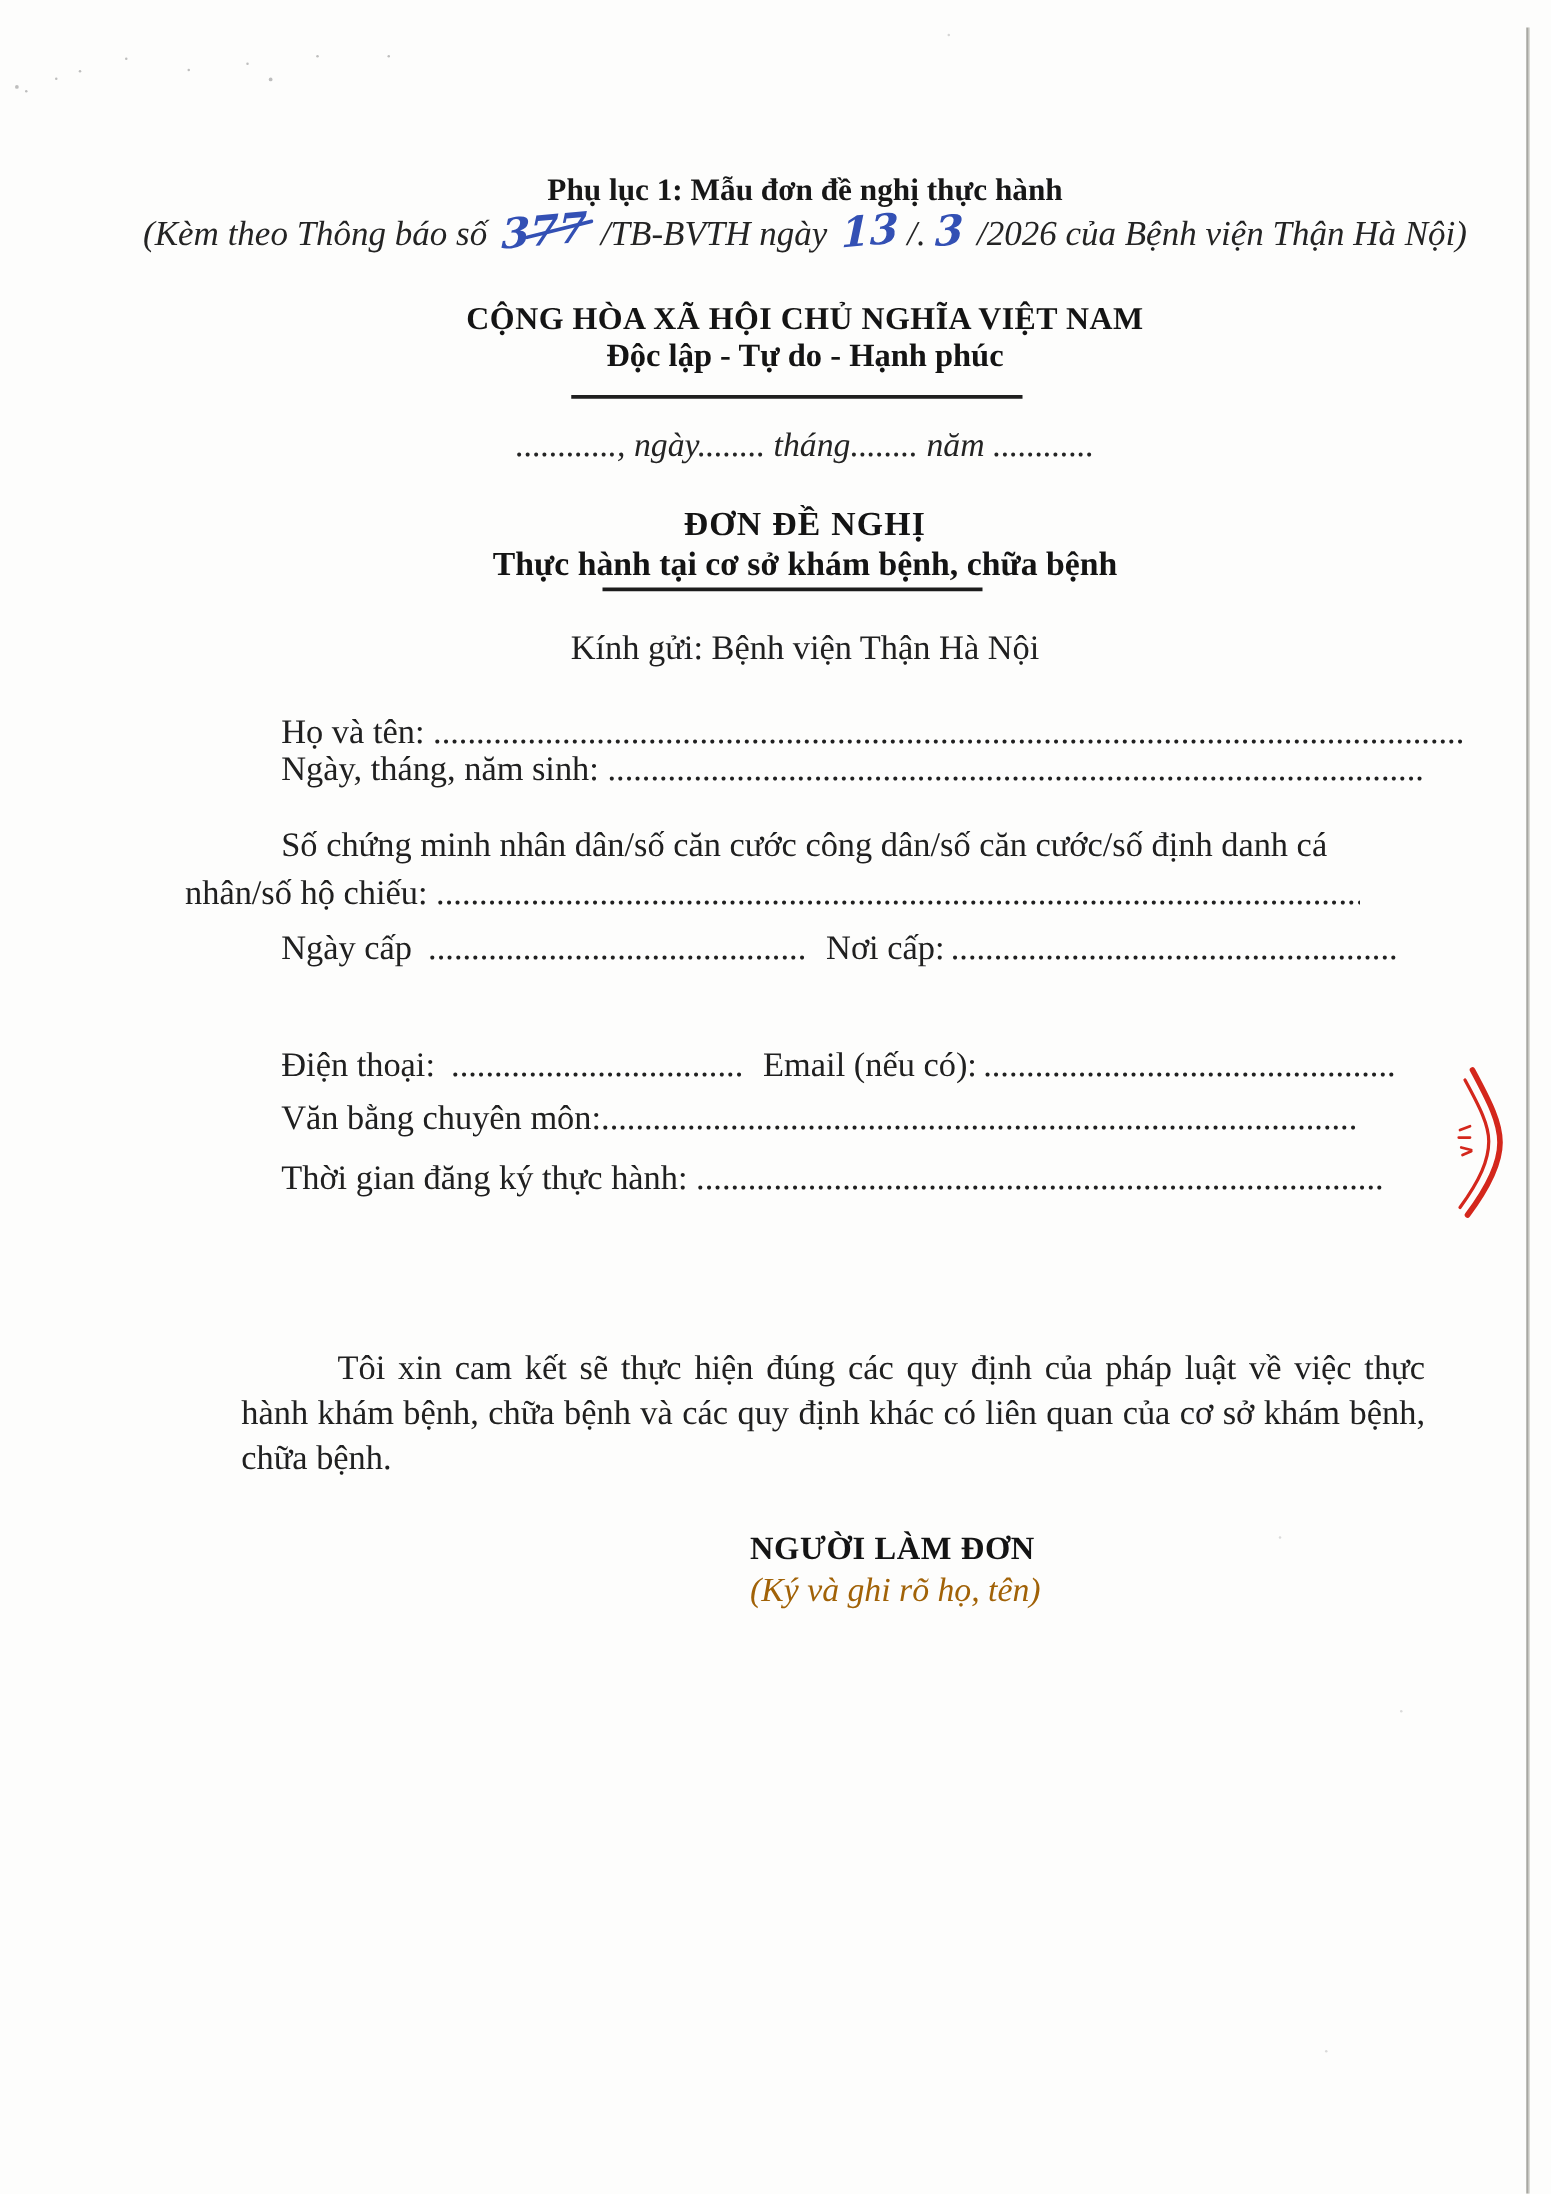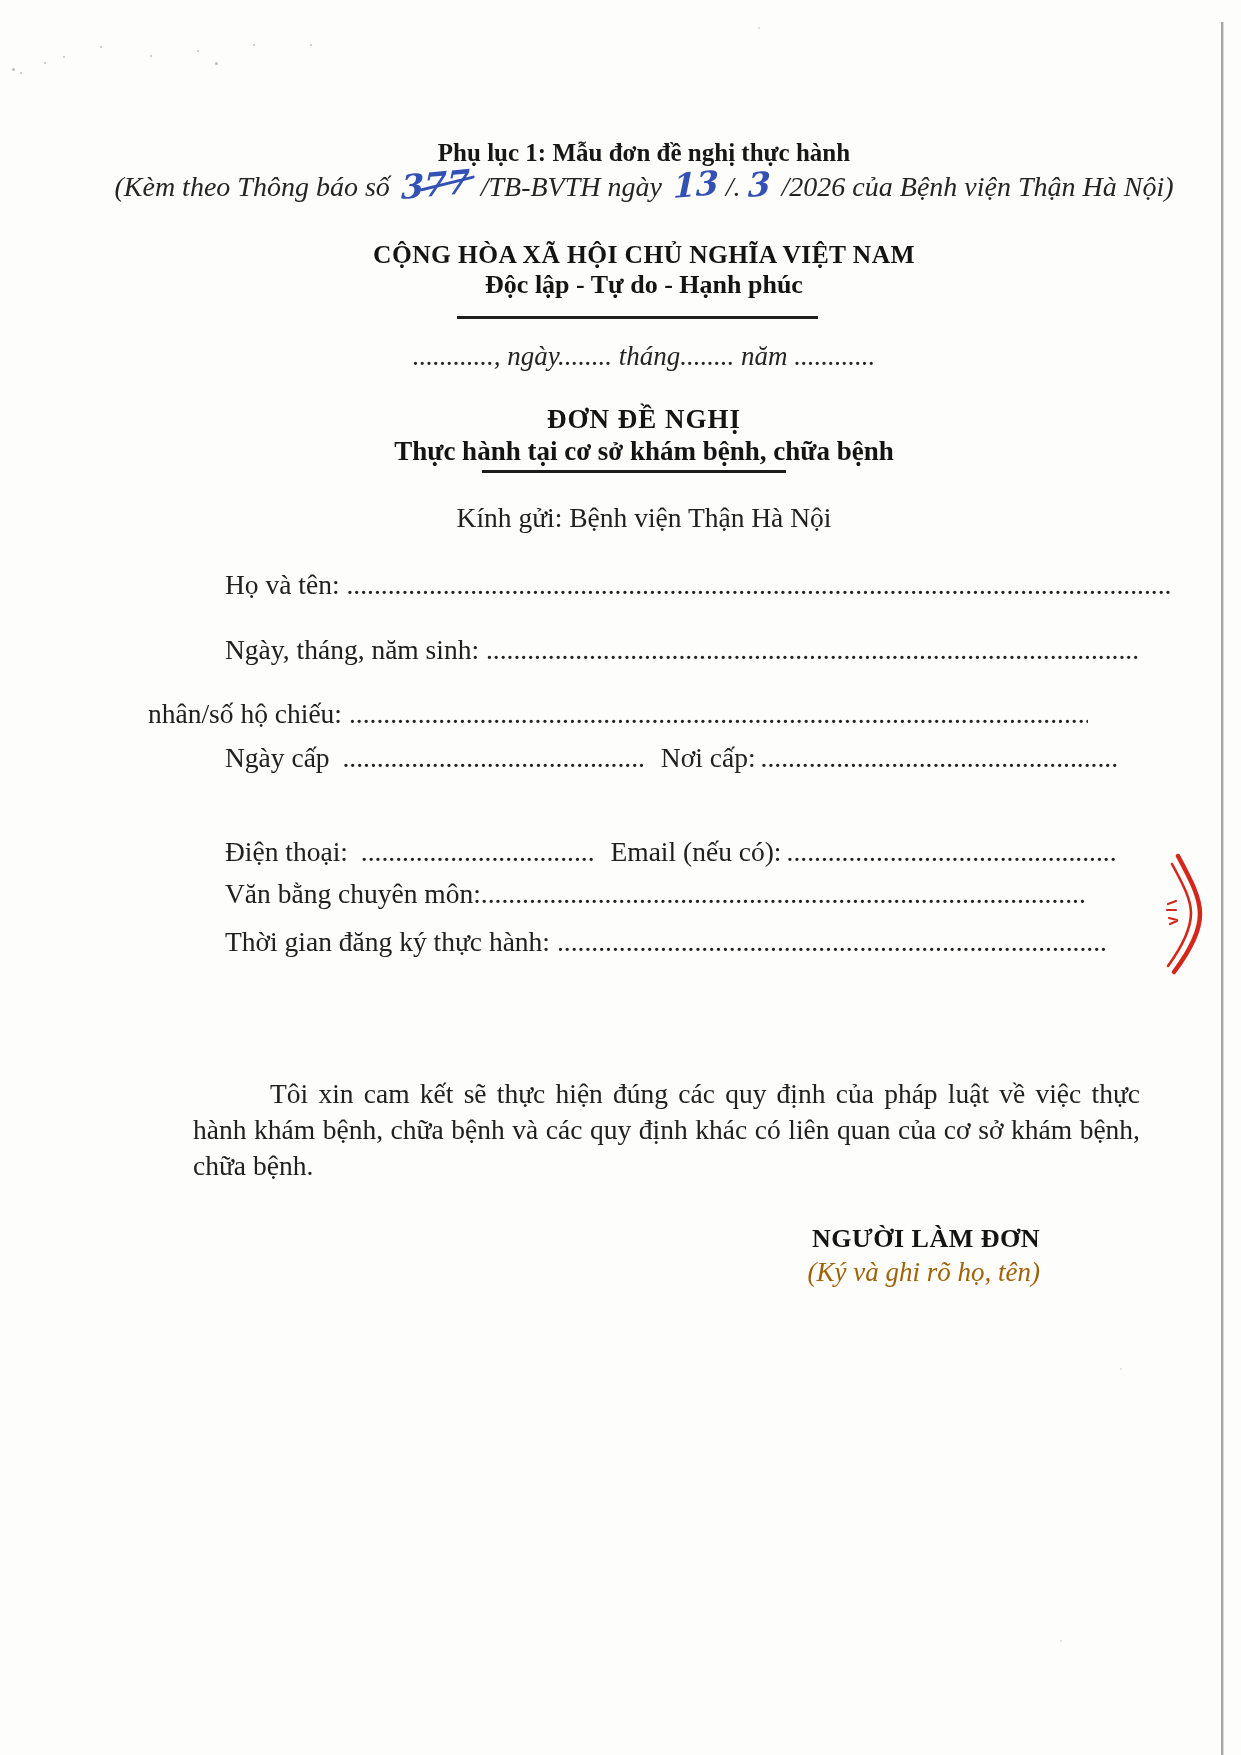--- a/index.html
+++ b/index.html
@@ -23,21 +23,21 @@
   .dateline{top:341px;font-size:27px;font-style:italic;color:#242424;}
   .ftitle{top:404px;font-size:27px;font-weight:bold;letter-spacing:1px;color:#141414;}
   .fsub{top:436px;font-size:27px;font-weight:bold;color:#141414;}
   .fsub-rule{position:absolute;left:482px;top:470px;width:304px;height:2.5px;background:#1c1c1c;}
   .salut{top:502px;font-size:27.5px;color:#202020;}
   
   .frow{position:absolute;left:148px;width:947px;height:34px;font-size:27.5px;line-height:34px;white-space:nowrap;overflow:hidden;color:#202020;}
   .ind{padding-left:77px;}
   .lbl2{margin:0 5px 0 9px;}
   .para{position:absolute;left:148px;width:947px;font-size:27.5px;line-height:36px;text-align:justify;text-indent:77px;color:#202020;}
-  .sig{position:absolute;left:600px;top:1222px;width:440px;text-align:right;}
+  .sig{position:absolute;left:600px;top:1222px;width:440px;text-align:left;}
   .sig-title{font-size:26px;font-weight:bold;letter-spacing:.5px;color:#141414;line-height:34px;}
   .sig-note{font-size:27px;font-style:italic;color:#a16207;line-height:33px;}
   .scan-line{position:absolute;left:1221px;top:22px;width:2px;height:1733px;background:#a8a8a2;}
   .scan-line-lite{position:absolute;left:1223px;top:22px;width:1px;height:1733px;background:#dcdcd6;}
   .stamp{position:absolute;left:1154px;top:850px;width:56px;height:126px;}
   .speck{position:absolute;border-radius:50%;background:#8b8b8b;opacity:.55;}
 </style>
 </head>
 <body>
 
@@ -81,24 +81,27 @@
   <div class="cx ftitle">ĐƠN ĐỀ NGHỊ</div>
   <div class="cx fsub">Thực hành tại cơ sở khám bệnh, chữa bệnh</div>
   <div class="fsub-rule"></div>
 
   <div class="cx salut" style="top:502px;">Kính gửi: Bệnh viện Thận Hà Nội</div>
 
   <div class="frow ind" style="top:568px;">
     <span>Họ và tên:</span><span> .........................................................................................................................</span>
   </div>
 
-  <div class="frow ind" style="top:633px;">
+  <div class="frow ind" style="top:598px;">
     <span>Ngày, tháng, năm sinh:</span><span> ...............................................................................................</span>
   </div>
 
+  <div class="frow ind" style="top:659px;">
+    <span>Số chứng minh nhân dân/số căn cước công dân/số căn cước/số định danh cá</span>
+  </div>
   <div class="frow" style="top:697px;width:940px;">
     <span>nhân/số hộ chiếu:</span><span> ................................................................................................................</span>
   </div>
 
   <div class="frow ind" style="top:741px;">
     <span>Ngày cấp</span>
     <span class="lbl2" style="margin-left:6px;margin-right:0;">............................................</span>
     <span class="lbl2">Nơi cấp:</span><span>....................................................</span>
   </div>
 

